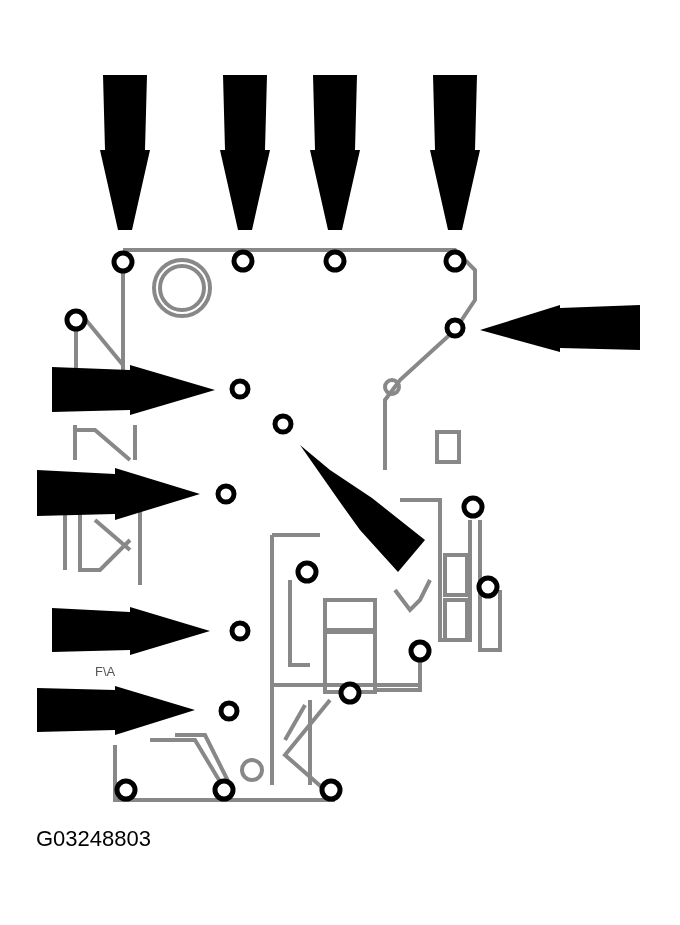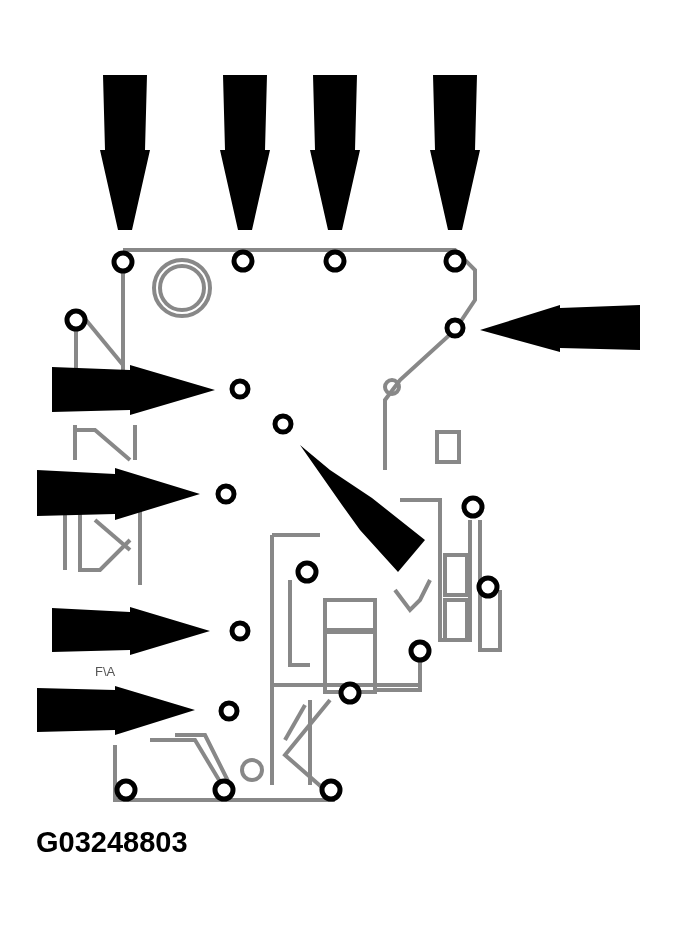--- a/index.html
+++ b/index.html
@@ -1,18 +1,18 @@
 <!DOCTYPE html>
 <html><head>
 <meta charset="utf-8">
 <style>
   html,body{margin:0;padding:0;background:#ffffff;}
   body{width:680px;height:925px;position:relative;overflow:hidden;font-family:"Liberation Sans",sans-serif;}
   #diagram{position:absolute;left:0;top:0;width:680px;height:820px;}
-  #caption{position:absolute;left:36px;top:826px;font-size:29px;font-weight:bold;color:#000;letter-spacing:0px;}
+  #caption{position:absolute;left:36px;top:826px;font-size:22px;font-weight:normal;color:#000;letter-spacing:0px;}
 </style>
 </head>
 <body>
 
 <svg id="diagram" viewBox="0 0 680 820" xmlns="http://www.w3.org/2000/svg">
 
   <g fill="none" stroke="#888" stroke-width="4">
     <polyline points="123,250 455,250 475,270 475,300 455,330 400,380 385,400 385,470"></polyline>
     <line x1="123" y1="262" x2="123" y2="370"></line>
     <polyline points="76,330 76,370"></polyline>

